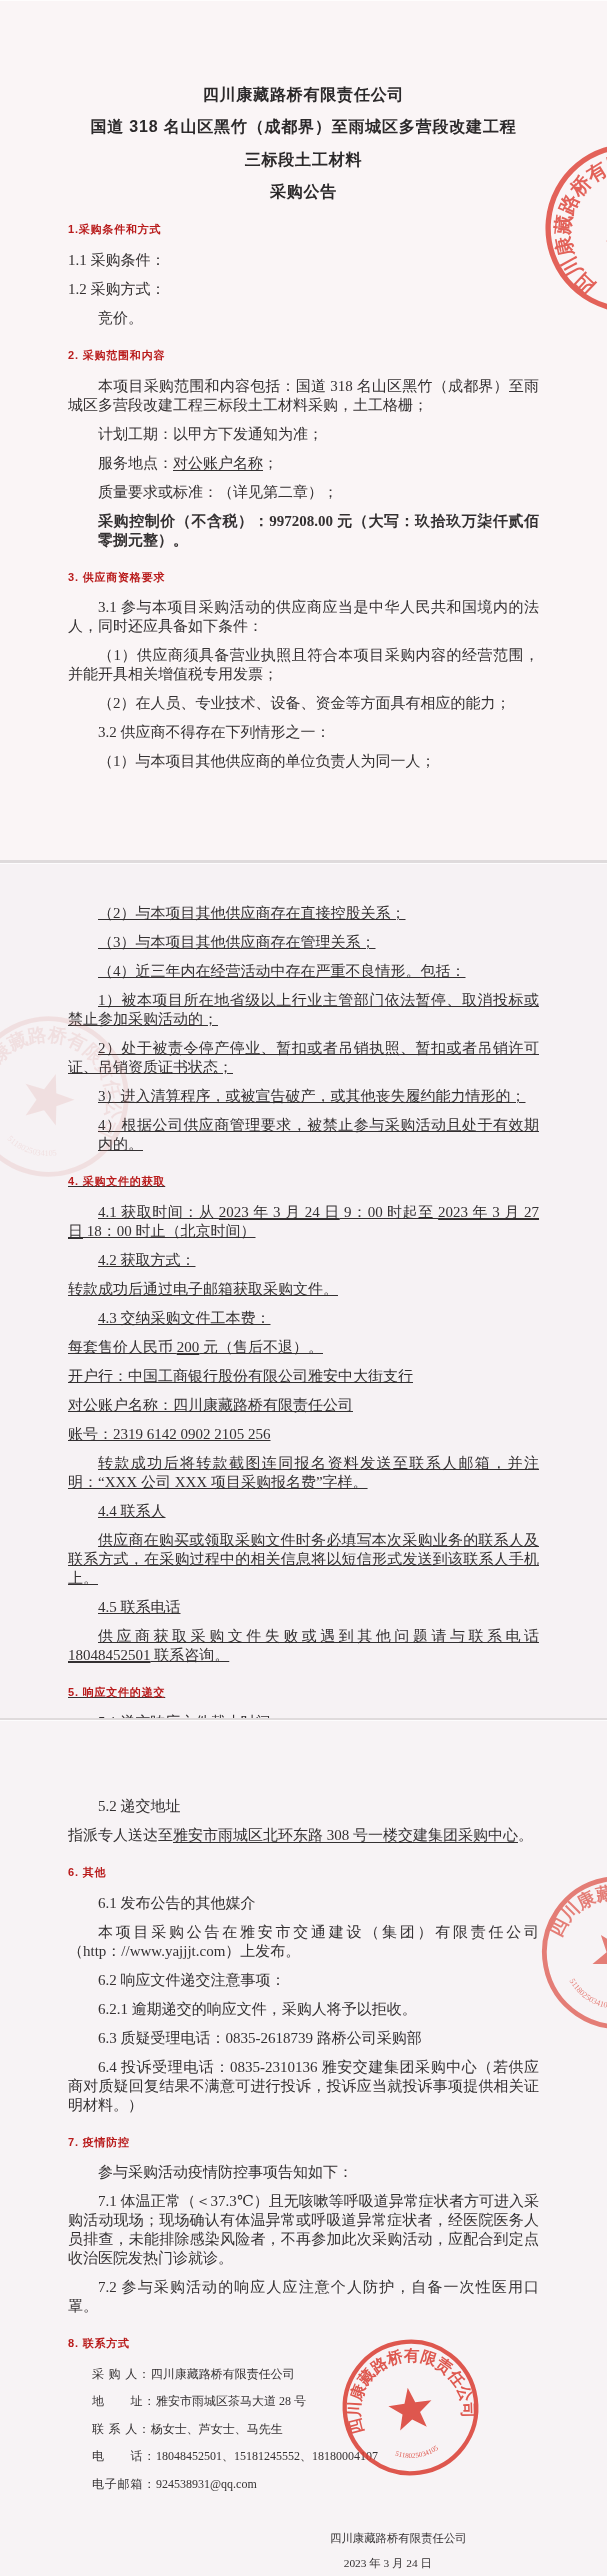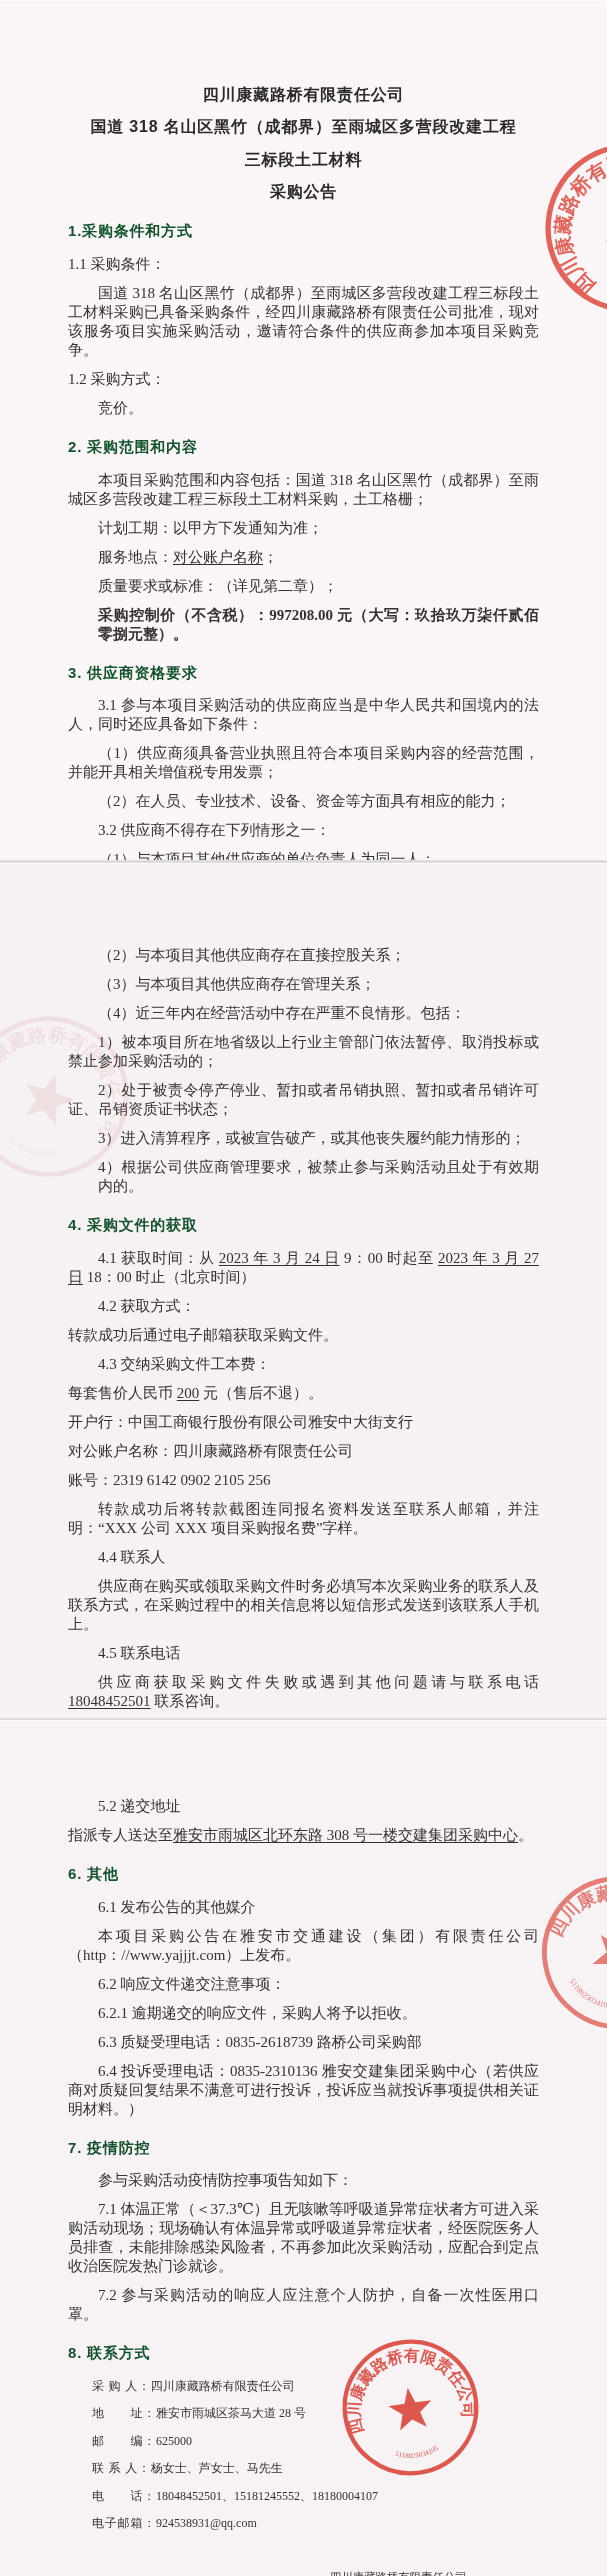--- a/index.html
+++ b/index.html
@@ -13,21 +13,21 @@
     position:absolute;left:0;width:607px;overflow:hidden;
     background:#f8f4f5;
     box-shadow:0 0.8px 0 #ffffff inset;
   }
   #page1{top:0;height:860px;background:#faf5f6;}
   #page2{top:863px;height:855px;background:#f6f2f4;}
   #page3{top:1720px;height:856px;background:#f7f3f5;}
   .content{margin:0 68px;position:relative;}
   .titles{padding-top:84px;text-align:center;font-family:"Liberation Sans","DejaVu Sans",sans-serif;font-weight:bold;color:#2b292a;}
   .title-line{font-size:16px;line-height:21px;margin-bottom:11.4px;letter-spacing:0.8px;}
-  h1,h2{font-family:"Liberation Sans","DejaVu Sans",sans-serif;font-size:15px;color:#14532d;margin:20px 0 13.7px 0;letter-spacing:0.8px;}
+  h1,h2{font-family:"Liberation Sans","DejaVu Sans",sans-serif;font-size:11px;color:#b91c1c;margin:20px 0 13.7px 0;letter-spacing:0.8px;}
   .para{font-size:15px;line-height:19px;margin:10px 0;text-align:justify;}
   .indent{text-indent:2em;}
   .lead2{padding-left:2em;}
   .u{text-decoration:underline;text-underline-offset:2.3px;}
   .bold{font-weight:bold;}
   .contact-line{font-size:12px;line-height:19px;margin:8.4px 0;padding-left:2em;}
   .contact-label{letter-spacing:0.8px;}
   .footer-block{margin-top:35px;margin-left:262px;font-size:11.4px;line-height:19px;position:relative;z-index:2;}
   .footer-date{margin-top:6.8px;padding-left:13.7px;}
   .stamp{position:absolute;z-index:3;pointer-events:none;}
@@ -44,21 +44,20 @@
   <div class="content">
     <div class="titles">
       <div class="title-line">四川康藏路桥有限责任公司</div>
       <div class="title-line">国道 318 名山区黑竹（成都界）至雨城区多营段改建工程</div>
       <div class="title-line">三标段土工材料</div>
       <div class="title-line">采购公告</div>
     </div>
 
     <h1>1.采购条件和方式</h1>
     <div class="para">1.1 采购条件：</div>
-    <div class="para indent">国道 318 名山区黑竹（成都界）至雨城区多营段改建工程三标段土工材料采购已具备采购条件，经四川康藏路桥有限责任公司批准，现对该服务项目实施采购活动，邀请符合条件的供应商参加本项目采购竞争。</div>
     <div class="para">1.2 采购方式：</div>
     <div class="para lead2">竞价。</div>
 
     <h2>2. 采购范围和内容</h2>
     <div class="para indent">本项目采购范围和内容包括：国道 318 名山区黑竹（成都界）至雨城区多营段改建工程三标段土工材料采购，土工格栅；</div>
     <div class="para lead2">计划工期：以甲方下发通知为准；</div>
     <div class="para lead2"><span>服务地点：</span><span class="u">对公账户名称</span><span>；</span></div>
     <div class="para lead2">质量要求或标准：（详见第二章）；</div>
     <div class="para lead2 bold">采购控制价（不含税）：997208.00 元（大写：玖拾玖万柒仟贰佰零捌元整）。</div>
 
@@ -78,21 +77,21 @@
         </defs>
       <circle cx="100" cy="100" r="92" fill="none" stroke="currentColor" stroke-width="6"></circle>
       <polygon fill="currentColor" points="100,72 107.6,93.5 130.4,94.1 112.4,108 118.8,129.9 100,117 81.2,129.9 87.6,108 69.6,94.1 92.4,93.5"></polygon>
       <text fill="currentColor" font-size="22" font-weight="bold"><textPath href="#arc1" startOffset="50%" text-anchor="middle">四川康藏路桥有限责任公司</textPath></text>
       <text fill="currentColor" font-size="10"><textPath href="#num1" startOffset="50%" text-anchor="middle">5118025034105</textPath></text>
     </svg>
   </div>
 </div>
 
 <div class="page" id="page2">
-  <div class="content" style="padding-top:73px;">
+  <div class="content" style="padding-top:31px;text-decoration:underline;">
     <div class="para lead2">（2）与本项目其他供应商存在直接控股关系；</div>
     <div class="para lead2">（3）与本项目其他供应商存在管理关系；</div>
     <div class="para lead2">（4）近三年内在经营活动中存在严重不良情形。包括：</div>
     <div class="para indent">1）被本项目所在地省级以上行业主管部门依法暂停、取消投标或禁止参加采购活动的；</div>
     <div class="para indent">2）处于被责令停产停业、暂扣或者吊销执照、暂扣或者吊销许可证、吊销资质证书状态；</div>
     <div class="para lead2">3）进入清算程序，或被宣告破产，或其他丧失履约能力情形的；</div>
     <div class="para lead2">4）根据公司供应商管理要求，被禁止参与采购活动且处于有效期内的。</div>
 
     <h2>4. 采购文件的获取</h2>
     <div class="para indent"><span>4.1 获取时间：从 </span><span class="u">2023 年 3 月 24 日</span><span> 9：00 时起至 </span><span class="u">2023 年 3 月 27 日</span><span> 18：00 时止（北京时间）</span></div>
@@ -142,21 +141,20 @@
     <div class="para indent">6.4 投诉受理电话：0835-2310136 雅安交建集团采购中心（若供应商对质疑回复结果不满意可进行投诉，投诉应当就投诉事项提供相关证明材料。）</div>
 
     <h2>7. 疫情防控</h2>
     <div class="para indent">参与采购活动疫情防控事项告知如下：</div>
     <div class="para indent">7.1 体温正常（＜37.3℃）且无咳嗽等呼吸道异常症状者方可进入采购活动现场；现场确认有体温异常或呼吸道异常症状者，经医院医务人员排查，未能排除感染风险者，不再参加此次采购活动，应配合到定点收治医院发热门诊就诊。</div>
     <div class="para indent">7.2 参与采购活动的响应人应注意个人防护，自备一次性医用口罩。</div>
 
     <h2>8. 联系方式</h2>
     <div class="contact-line"><span class="contact-label">采 购 人：</span><span>四川康藏路桥有限责任公司</span></div>
     <div class="contact-line"><span class="contact-label">地　　址：</span><span>雅安市雨城区茶马大道 28 号</span></div>
-    <div class="contact-line"><span class="contact-label">邮　　编：</span><span>625000</span></div>
     <div class="contact-line"><span class="contact-label">联 系 人：</span><span>杨女士、芦女士、马先生</span></div>
     <div class="contact-line"><span class="contact-label">电　　话：</span><span>18048452501、15181245552、18180004107</span></div>
     <div class="contact-line"><span class="contact-label">电子邮箱：</span><span>924538931@qq.com</span></div>
 
     <div class="footer-block">
       <div>四川康藏路桥有限责任公司</div>
       <div class="footer-date">2023 年 3 月 24 日</div>
     </div>
   </div>
 

